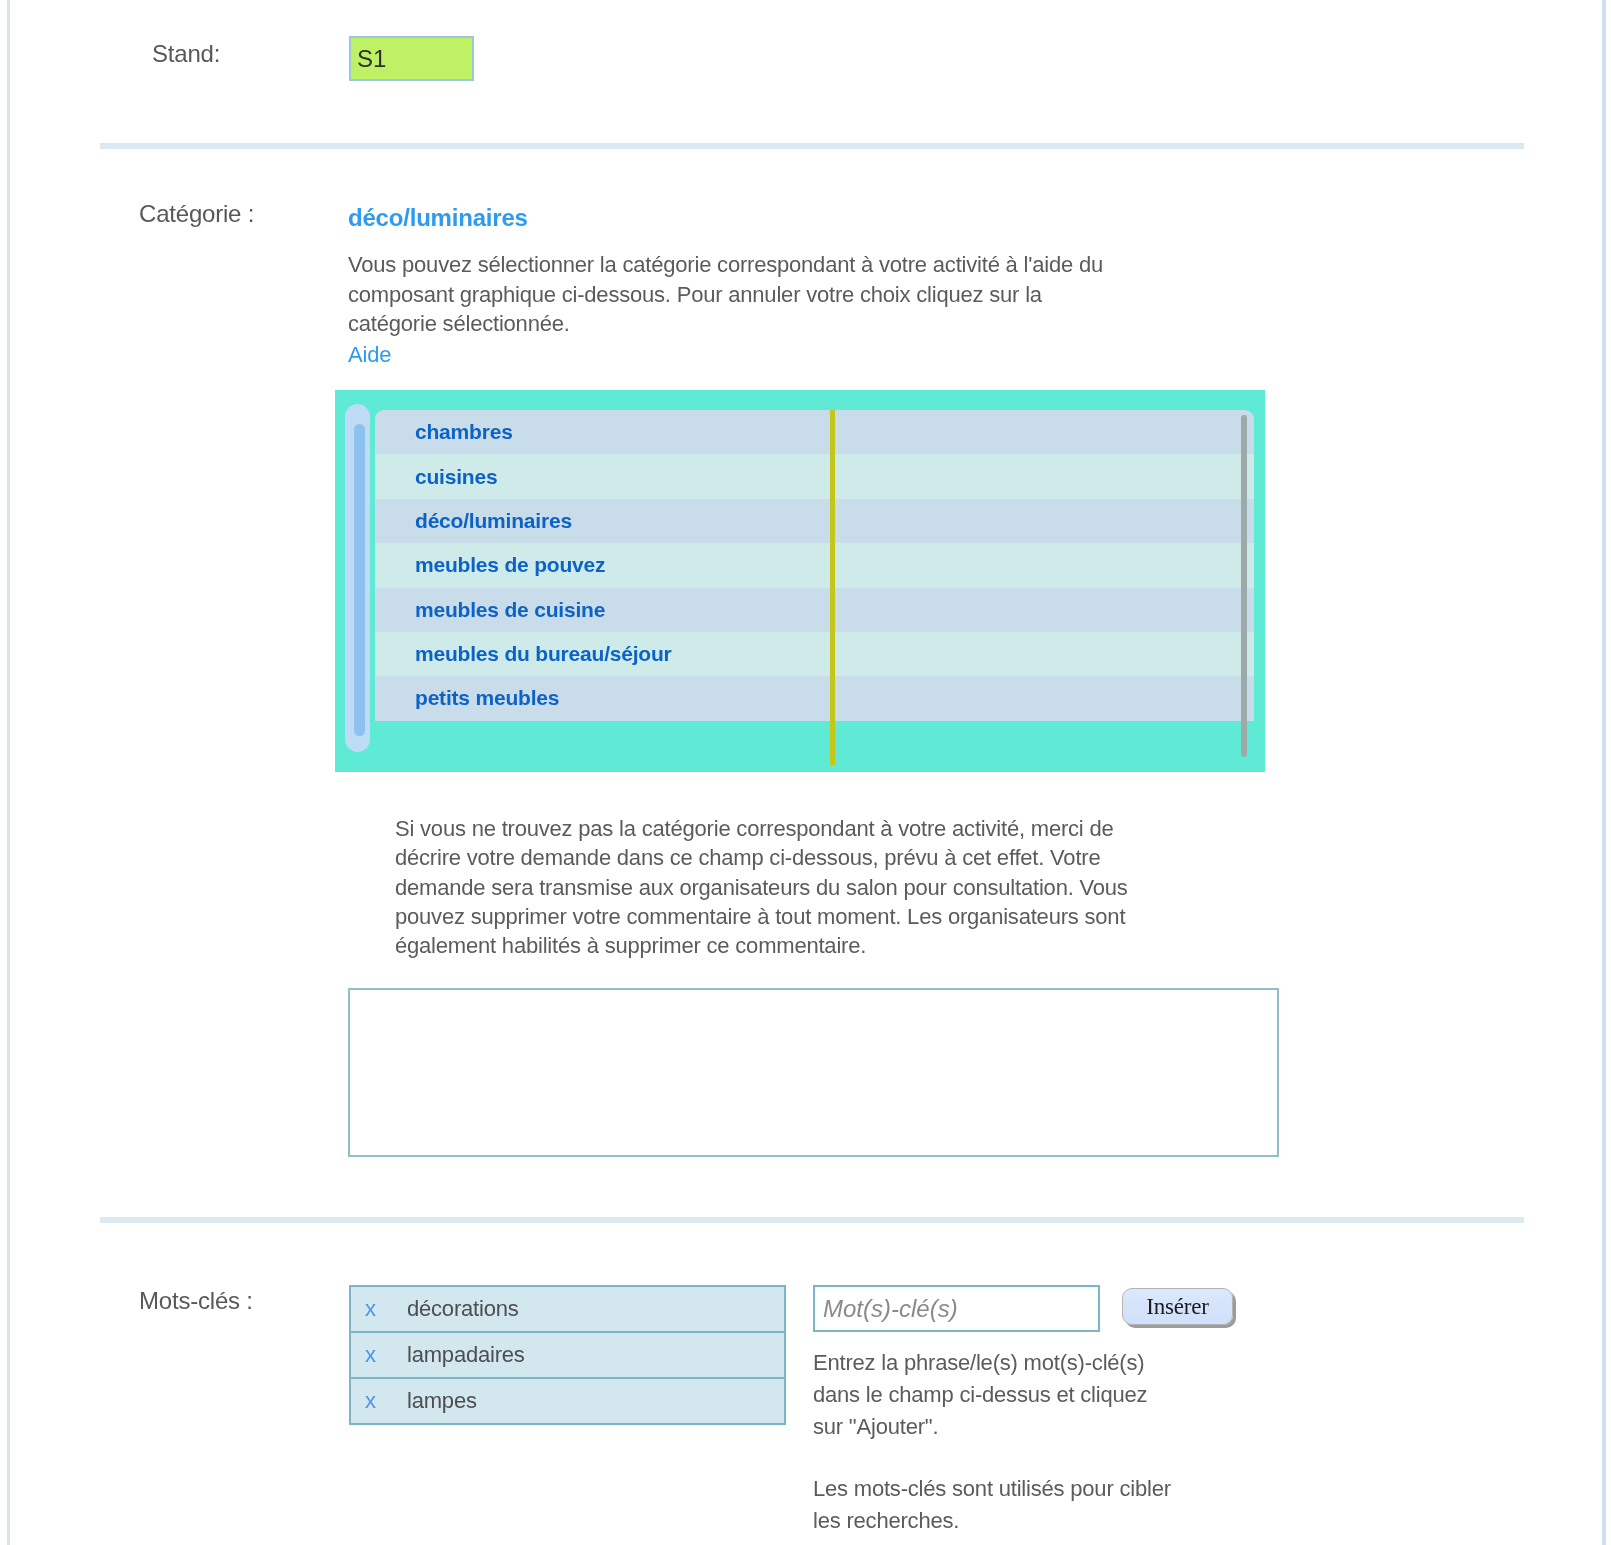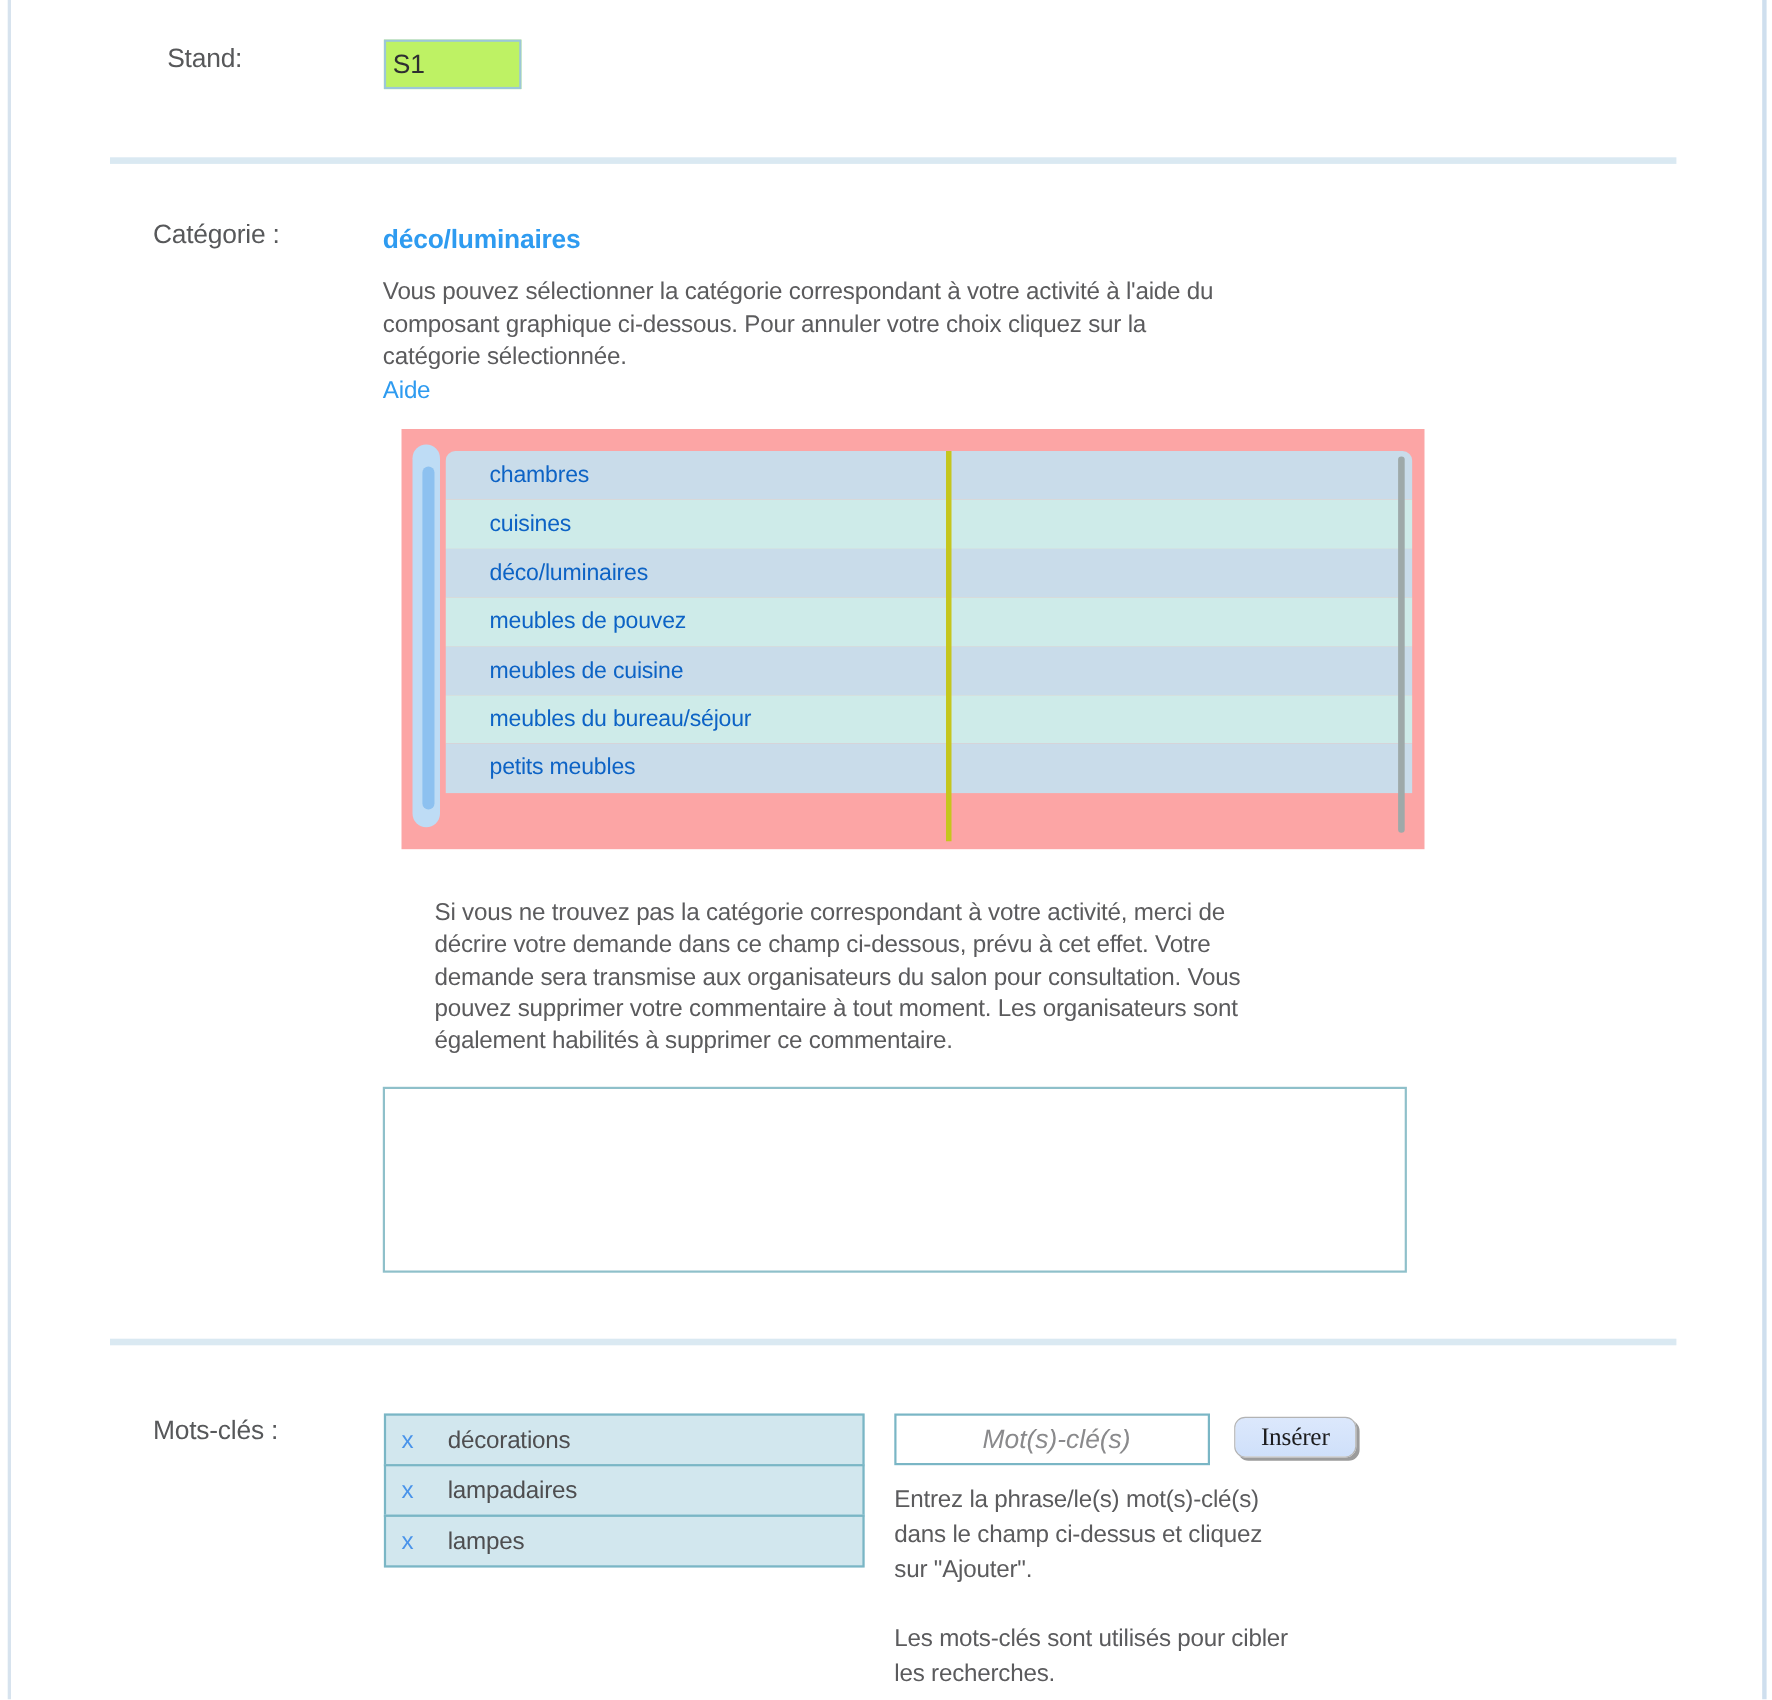--- a/index.html
+++ b/index.html
@@ -22,21 +22,21 @@
     position:absolute;left:349px;top:36px;width:125px;height:45px;
     border:2px solid #9cc7d9;box-sizing:border-box;font-size:24px;color:#2f2f31;
     padding:0 0 0 6px;outline:none;background:#bef264;font-family:"Liberation Sans",sans-serif;
   }
 
   .cat-title{position:absolute;left:348px;top:204px;font-size:24px;font-weight:bold;color:#2e9bf0;}
   .para{font-size:22px;line-height:29.5px;color:#5b5b5d;white-space:pre-line;}
   .link{font-size:22px;color:#2e9bf0;cursor:pointer;}
 
   
-  .cat-panel{position:absolute;left:365px;top:390px;width:930px;height:382px;background:#fca5a5;}
+  .cat-panel{position:absolute;left:335px;top:390px;width:930px;height:382px;background:#5eead4;font-weight:bold;}
   .cat-scroll-outer{position:absolute;left:10px;top:14px;width:25px;height:348px;background:#bedcf5;border-radius:13px;}
   .cat-scroll-inner{position:absolute;left:19px;top:34px;width:11px;height:312px;background:#8dc1f0;border-radius:6px;}
   .cat-list{
     position:absolute;left:40px;top:20px;width:879px;height:355px;
     border-radius:9px;overflow:hidden;
   }
   .cat-row{
     height:44.375px;display:flex;align-items:center;padding-left:40px;box-sizing:border-box;
     font-size:21px;color:#0d63c5;cursor:pointer;
   }
@@ -57,21 +57,21 @@
     height:48px;box-sizing:border-box;border:2px solid #7ab6c5;background:#d2e7ee;
     margin-top:-2px;display:flex;align-items:center;
   }
   .kw-row:first-child{margin-top:0;}
   .kw-x{color:#4a94ea;font-size:22px;margin-left:14px;width:28px;cursor:pointer;}
   .kw-text{color:#4e4e50;font-size:22px;margin-left:14px;}
 
   .kw-input{
     position:absolute;left:813px;top:1285px;width:287px;height:47px;box-sizing:border-box;
     border:2px solid #7ab6c5;font-size:24px;padding:0 0 0 8px;outline:none;color:#333;
-    font-family:"Liberation Sans",sans-serif;background:#fff;text-align:center;
+    font-family:"Liberation Sans",sans-serif;background:#fff;
   }
   .kw-input::placeholder{font-style:italic;color:#8a8a8c;opacity:1;}
 
   .insert-btn{
     position:absolute;left:1122px;top:1288px;width:111px;height:37px;
     background:linear-gradient(#dce8fc,#cfe0fa);
     border:1px solid #b3b3b3;border-radius:10px;
     box-shadow:3px 3px 0 #9c9c9c;
     font-size:23px;color:#1c1c1e;font-family:Liberation Serif, serif;
     cursor:pointer;letter-spacing:-0.2px;

